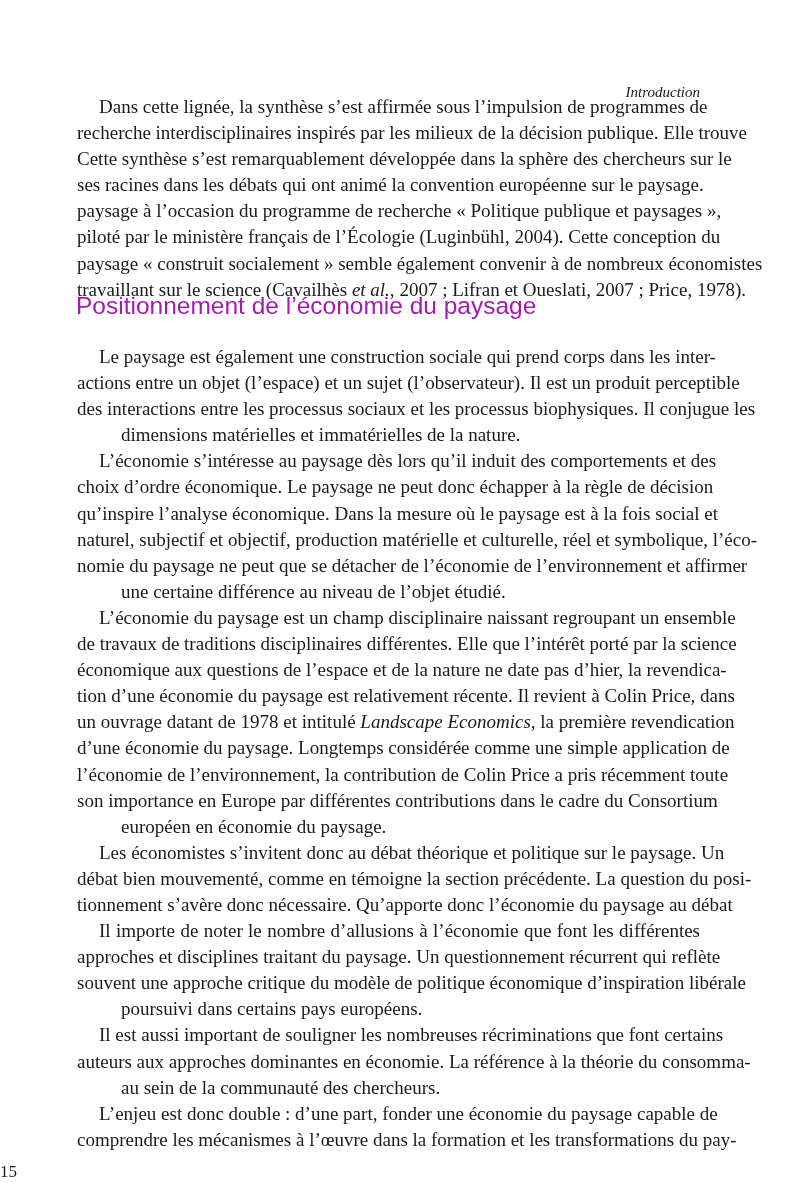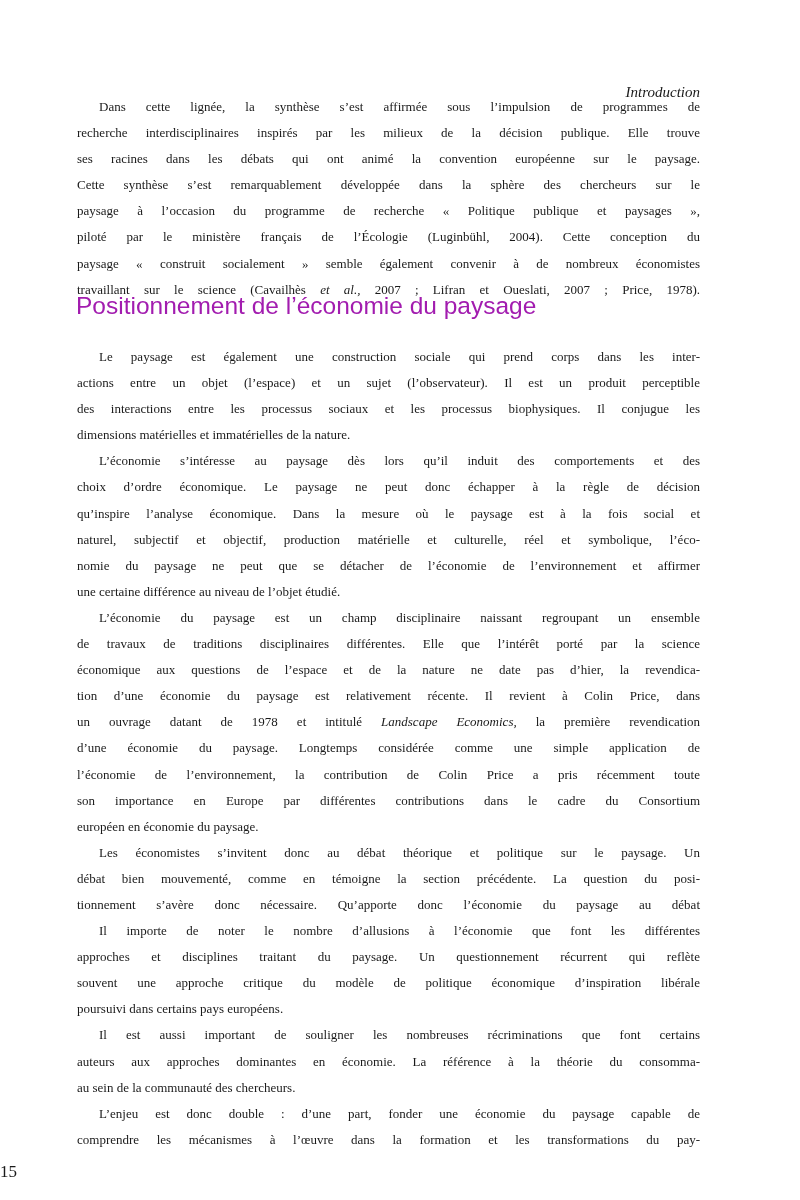--- a/index.html
+++ b/index.html
@@ -1,44 +1,44 @@
 <!DOCTYPE html>
 <html><head>
 <meta charset="utf-8">
 <style>
   html, body { margin: 0; padding: 0; background: #ffffff; }
   body { width: 800px; height: 1200px; position: relative; overflow: hidden; color: #1a1a1a; }
   .running-head {
     position: absolute; top: 48px; right: 100px;
     font-family: "Liberation Serif", serif; font-style: italic; font-size: 15px; margin-top: 36px;
   }
-  .body-block { position: absolute; left: 77px; width: 623px; font-family: "Liberation Serif", serif; font-size: 13px; }
+  .body-block { position: absolute; left: 77px; width: 623px; font-family: "Liberation Serif", serif; font-size: 19px; }
   .line { height: 26.1px; line-height: 26.1px; white-space: nowrap; text-align: justify; text-align-last: justify; }
   .line.indent { padding-left: 22px; }
-  .line.last { text-align-last: left; }
+  .line.last { text-align-last: left; margin-left: 44px; }
   .heading {
     position: absolute; left: 76px; top: 292px;
     font-family: Liberation Sans, sans-serif; font-size: 24.5px; color: #a21caf;
   }
   .page-number {
     position: absolute; top: 1122px; left: 0; width: 800px; text-align: left;
     font-family: "Liberation Serif", serif; font-size: 17px; margin-top: 40px;
   }
   em { font-style: italic; }
 </style>
 </head>
 <body>
 
 <div class="running-head">Introduction</div>
 
 <div class="body-block" style="top:94px;">
   <div class="line indent">Dans cette lignée, la synthèse s’est affirmée sous l’impulsion de programmes de</div>
   <div class="line">recherche interdisciplinaires inspirés par les milieux de la décision publique. Elle trouve</div>
+  <div class="line">Cette synthèse s’est remarquablement développée dans la sphère des chercheurs sur le</div>
   <div class="line">ses racines dans les débats qui ont animé la convention européenne sur le paysage.</div>
-  <div class="line">Cette synthèse s’est remarquablement développée dans la sphère des chercheurs sur le</div>
   <div class="line">paysage à l’occasion du programme de recherche « Politique publique et paysages »,</div>
   <div class="line">piloté par le ministère français de l’Écologie (Luginbühl, 2004). Cette conception du</div>
   <div class="line">paysage « construit socialement » semble également convenir à de nombreux économistes</div>
   <div class="line"><span>travaillant sur le science (Cavailhès </span><em>et al.,</em><span> 2007 ; Lifran et Oueslati, 2007 ; Price, 1978).</span></div>
 </div>
 
 <div class="heading">Positionnement de l’économie du paysage</div>
 
 <div class="body-block" style="top:344px;">
   <div>

